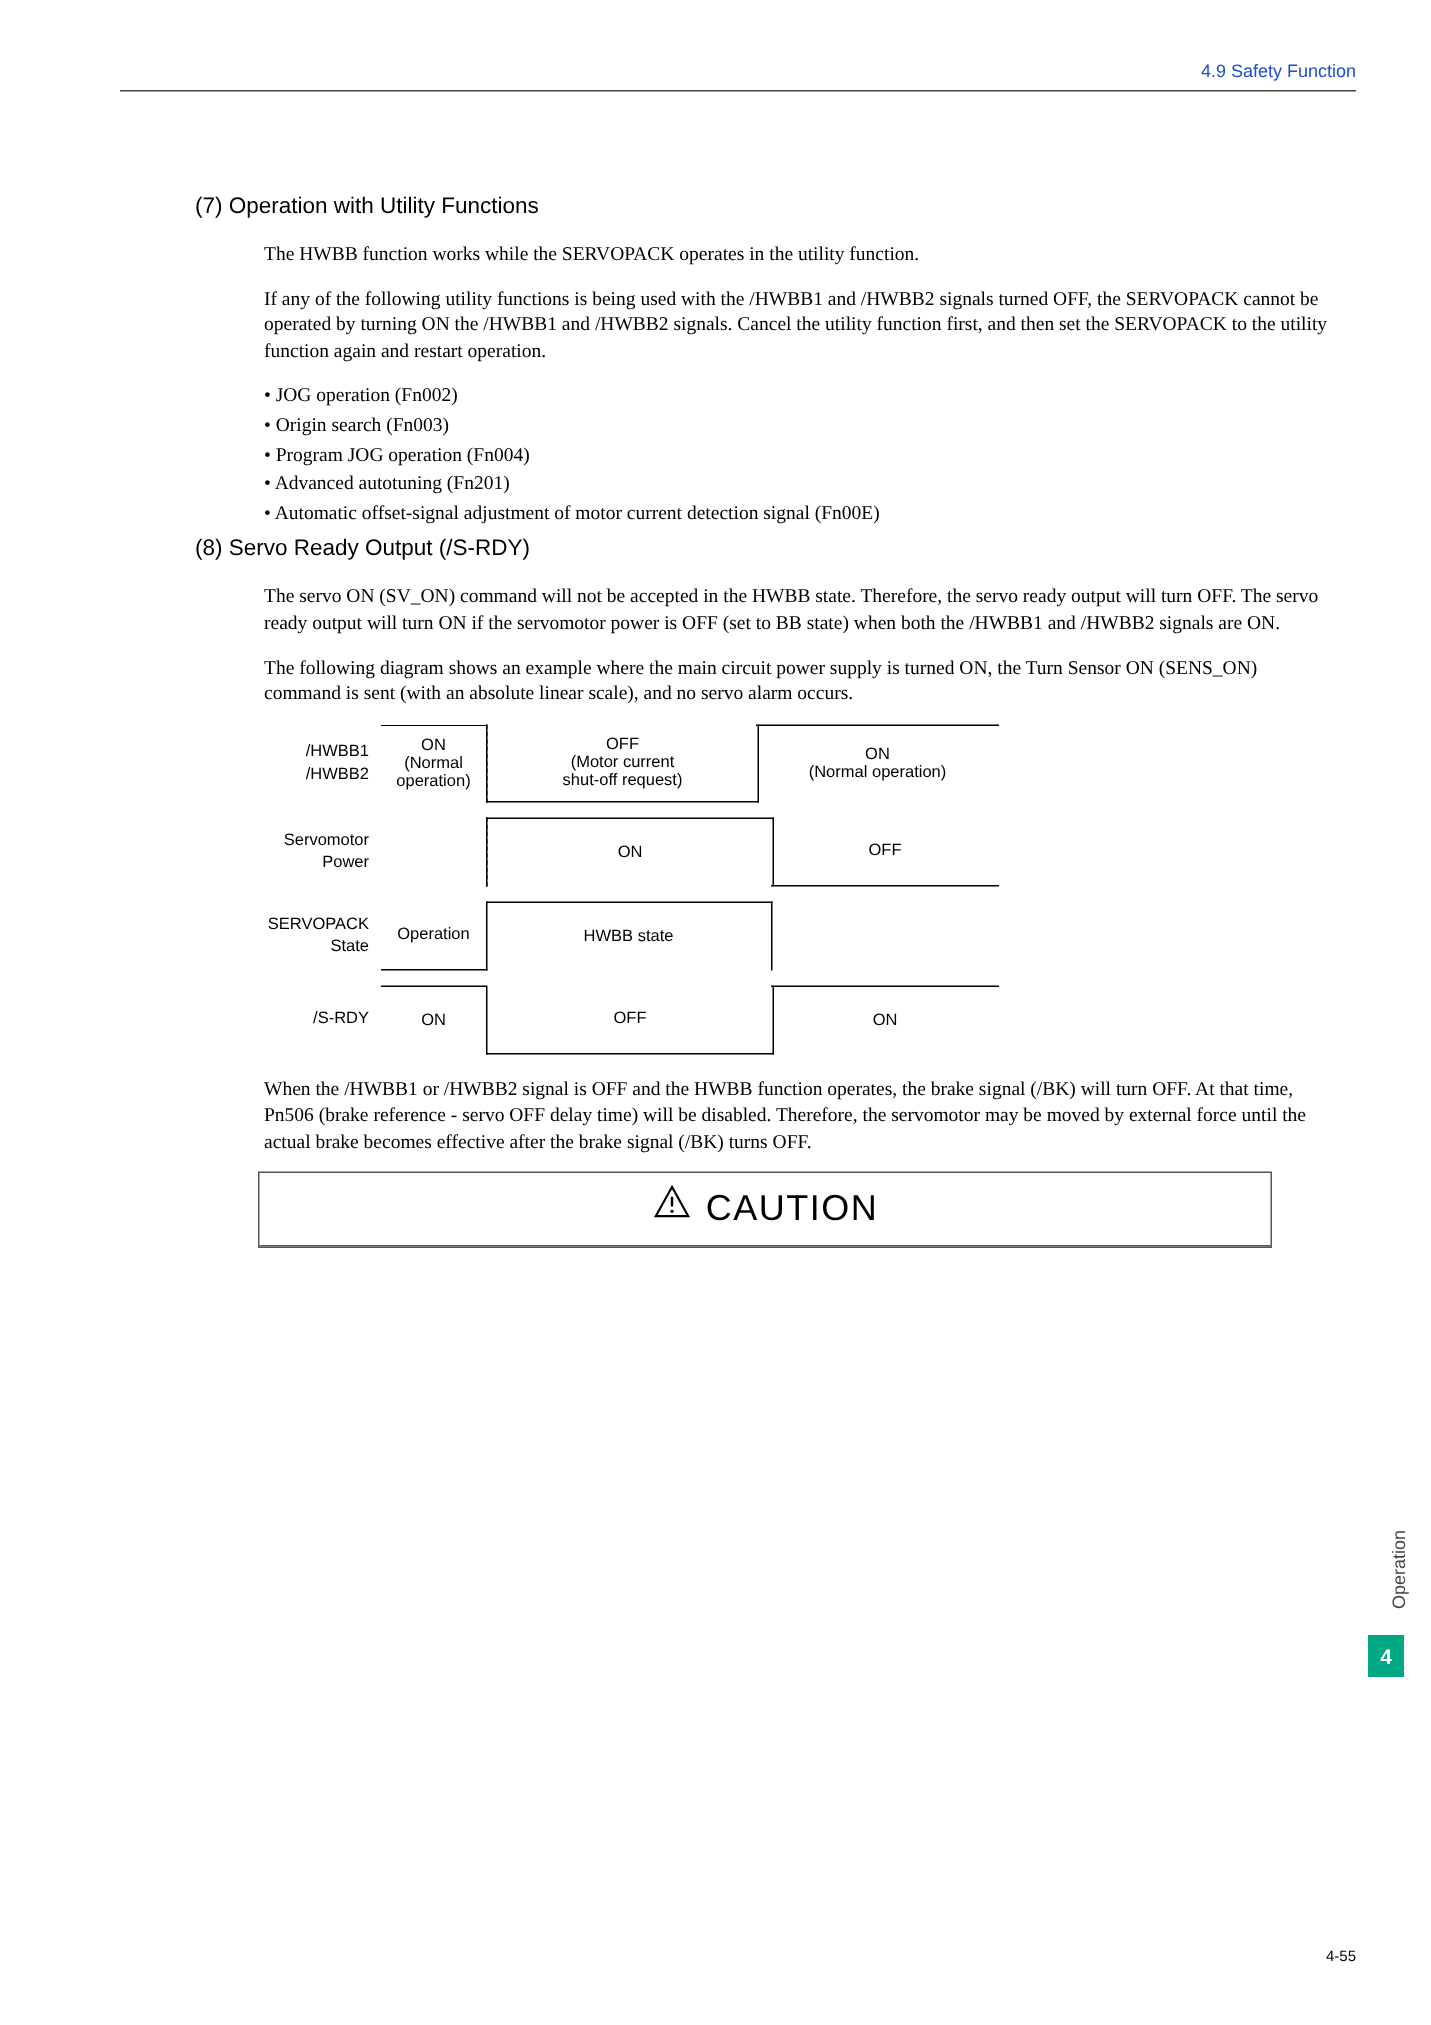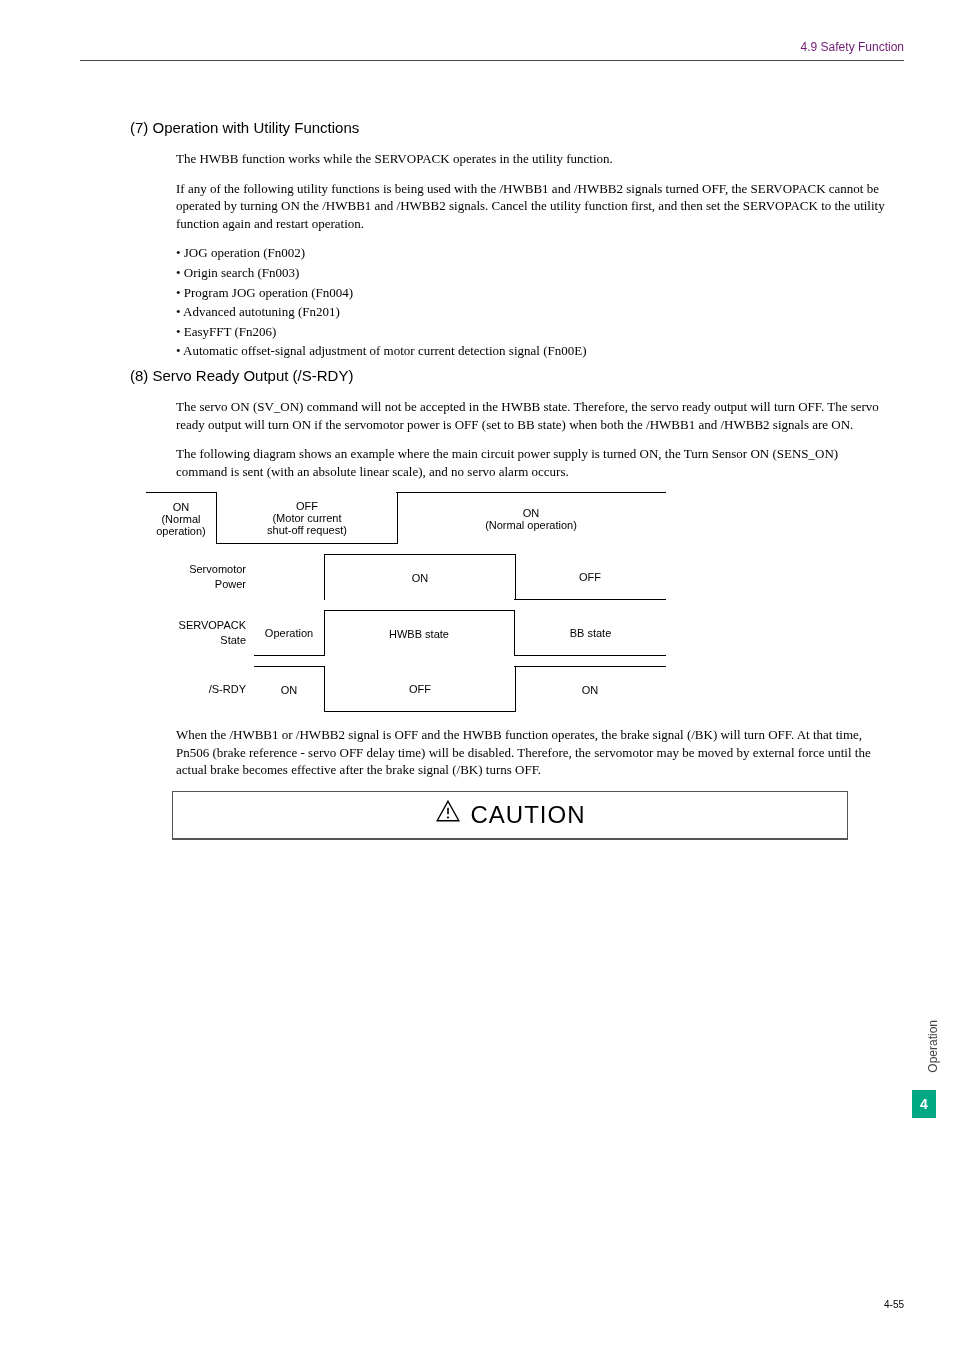--- a/index.html
+++ b/index.html
@@ -18,28 +18,28 @@
     position:relative;
     box-sizing:border-box;
   }
   .hdr{
     position:absolute;
     top:40px;
     left:80px;
     right:50px;
     font-family:Arial,Helvetica,sans-serif;
     font-size:12px;
-    color:#701a75;
+    color:#1d4ed8;
     text-align:right;
     border-bottom:1px solid #444;
     padding-bottom:6px;
   }
   .content{
     position:absolute;
-    top:118px;
+    top:128px;
     left:130px;
     width:760px;
     font-size:13px;
     line-height:1.35;
   }
   .sec-title{
     font-family:Arial,Helvetica,sans-serif;
     font-size:15px;
     margin:0 0 12px 0;
     font-weight:400;
@@ -159,30 +159,31 @@
 
 <div class="content">
 
   <div class="sec-title">(7)   Operation with Utility Functions</div>
   <p class="para">The HWBB function works while the SERVOPACK operates in the utility function.</p>
   <p class="para">If any of the following utility functions is being used with the /HWBB1 and /HWBB2 signals turned OFF, the SERVOPACK cannot be operated by turning ON the /HWBB1 and /HWBB2 signals. Cancel the utility function first, and then set the SERVOPACK to the utility function again and restart operation.</p>
   <div class="bul">• JOG operation (Fn002)</div>
   <div class="bul">• Origin search (Fn003)</div>
   <div class="bul">• Program JOG operation (Fn004)</div>
   <div class="bul">• Advanced autotuning (Fn201)</div>
-  <div class="bul">• EasyFFT (Fn206)</div>
   <div class="bul">• Automatic offset-signal adjustment of motor current detection signal (Fn00E)</div>
 
   <div class="sec-title" style="margin-top:6px">(8)   Servo Ready Output (/S-RDY)</div>
   <p class="para">The servo ON (SV_ON) command will not be accepted in the HWBB state. Therefore, the servo ready output will turn OFF. The servo ready output will turn ON if the servomotor power is OFF (set to BB state) when both the /HWBB1 and /HWBB2 signals are ON.</p>
   <p class="para">The following diagram shows an example where the main circuit power supply is turned ON, the Turn Sensor ON (SENS_ON) command is sent (with an absolute linear scale), and no servo alarm occurs.</p>
 
   <div class="diagram">
 
     <div class="row">
+      <div class="lbl" style="white-space:pre">/HWBB1
+/HWBB2</div>
       <div class="track">
         <div class="seg dash-r solid-t" style="left:0;width:70px;white-space:pre">ON
 (Normal
 operation)</div>
         <div class="seg solid-b solid-l solid-r" style="left:70px;width:180px;white-space:pre">OFF
 (Motor current
 shut-off request)</div>
         <div class="seg solid-t" style="left:250px;right:0;white-space:pre">ON
 (Normal operation)</div>
       </div>
@@ -197,21 +198,20 @@
         <div class="seg solid-b" style="left:260px;right:0">OFF</div>
       </div>
     </div>
 
     <div class="row" style="height:46px">
       <div class="lbl" style="white-space:pre">SERVOPACK
 State</div>
       <div class="track">
         <div class="seg solid-r solid-b" style="left:0;width:70px">Operation</div>
         <div class="seg solid-t solid-r" style="left:70px;width:190px">HWBB state</div>
-        <div class="seg solid-b solid-l" style="left:260px;right:0">BB state</div>
       </div>
     </div>
 
     <div class="row" style="height:46px">
       <div class="lbl">/S-RDY</div>
       <div class="track">
         <div class="seg solid-t" style="left:0;width:70px">ON</div>
         <div class="seg solid-b solid-l solid-r" style="left:70px;width:190px">OFF</div>
         <div class="seg solid-t" style="left:260px;right:0">ON</div>
       </div>

